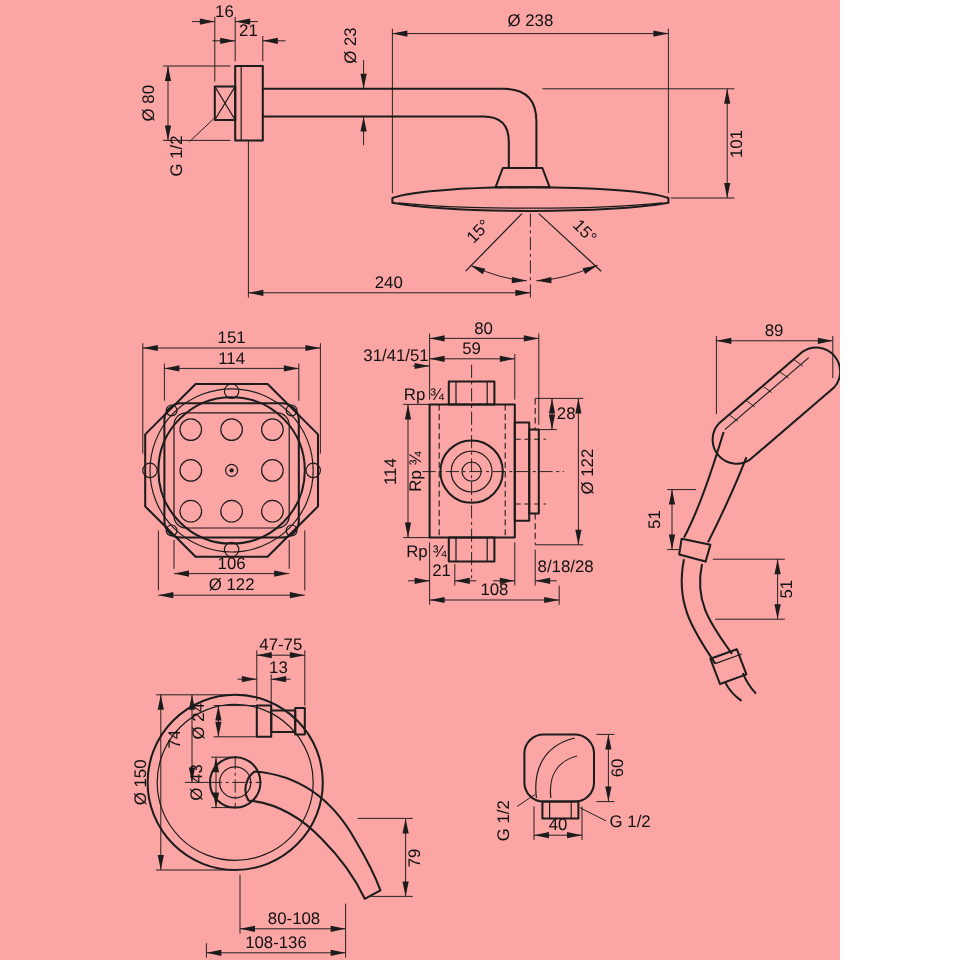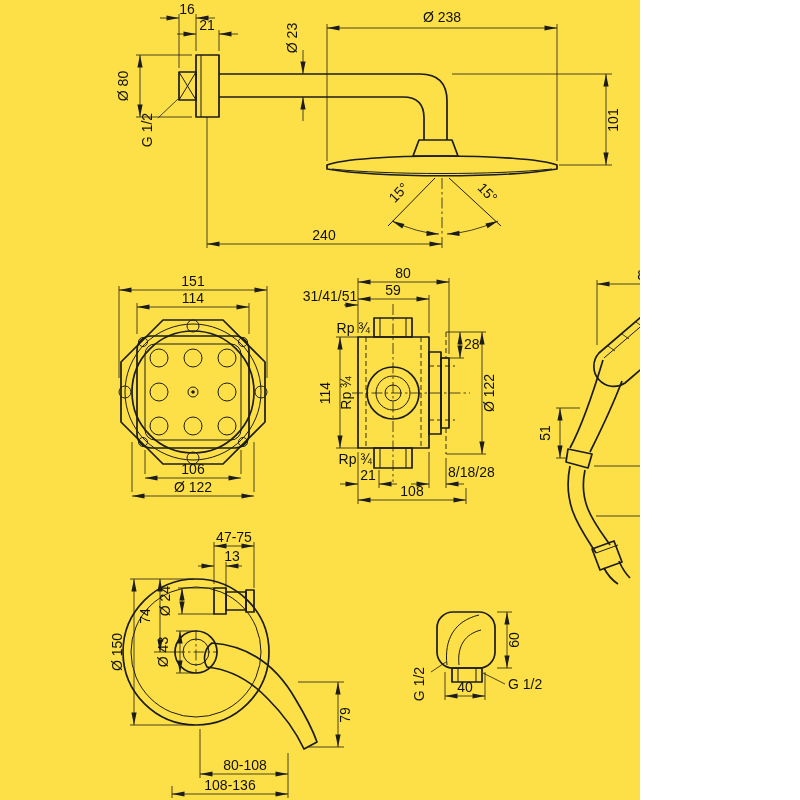--- a/index.html
+++ b/index.html
@@ -1,16 +1,16 @@
 <!DOCTYPE html>
 <html><head>
 <meta charset="utf-8">
 <style>
   html,body{margin:0;padding:0;background:#ffffff}
-  .stage{width:640px;height:800px;background:#fde047;position:relative;overflow:hidden}
+  .stage{width:700px;height:800px;background:#fca5a5;position:relative;overflow:hidden}
   svg{display:block}
   
   .o{fill:none;stroke:#1c1c1c;stroke-width:1.7;stroke-linejoin:round}
   .o2{fill:none;stroke:#1c1c1c;stroke-width:1;stroke-linejoin:round}
   
   .d{fill:none;stroke:#1c1c1c;stroke-width:0.8}
   
   .cl{fill:none;stroke:#1c1c1c;stroke-width:0.8;stroke-dasharray:11 3 2.5 3}
   
   .hd{fill:none;stroke:#1c1c1c;stroke-width:0.9;stroke-dasharray:5 3}

